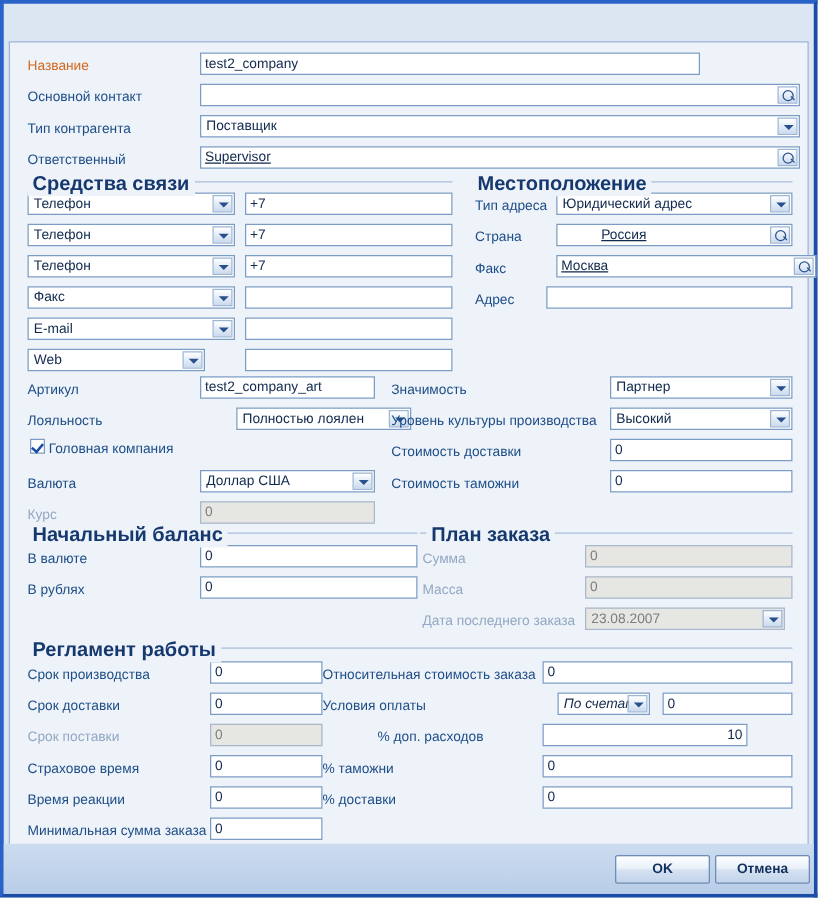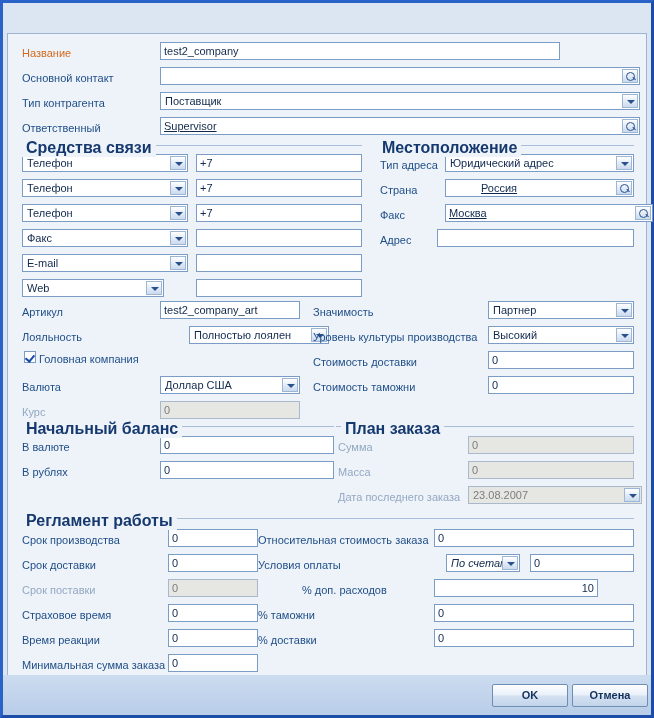--- a/index.html
+++ b/index.html
@@ -380,21 +380,21 @@
     <div class="group-title" style="left:333px; top:386px;">План заказа</div>
     <div class="group-line" style="left:328px; top:392px; width:298px;"></div>
 
     <div class="lbl dim" style="left:330px; top:406px;">Сумма</div>
     <div class="fld disabled" style="left:460px; top:402px; width:166px;">0</div>
 
     <div class="lbl dim" style="left:330px; top:431px;">Масса</div>
     <div class="fld disabled" style="left:460px; top:427px; width:166px;">0</div>
 
     <div class="lbl dim" style="left:330px; top:456px;">Дата последнего заказа</div>
-    <div class="combo disabled" style="left:460px; top:452px; width:174px;">
+    <div class="combo disabled" style="left:460px; top:452px; width:160px;">
       <span class="val">23.08.2007</span>
       <span class="btn-drop">
           <span class="arrow-d"></span>
         </span>
     </div>
 
     <div class="group-title" style="left:14px; top:478px;">Регламент работы</div>
     <div class="group-line" style="left:14px; top:484px; width:612px;"></div>
 
     <div class="lbl" style="left:14px; top:499px;">Срок производства</div>

